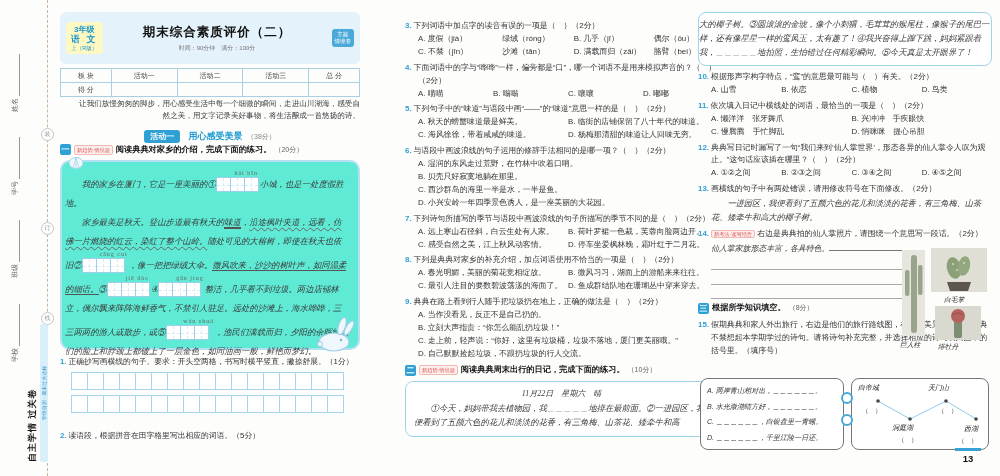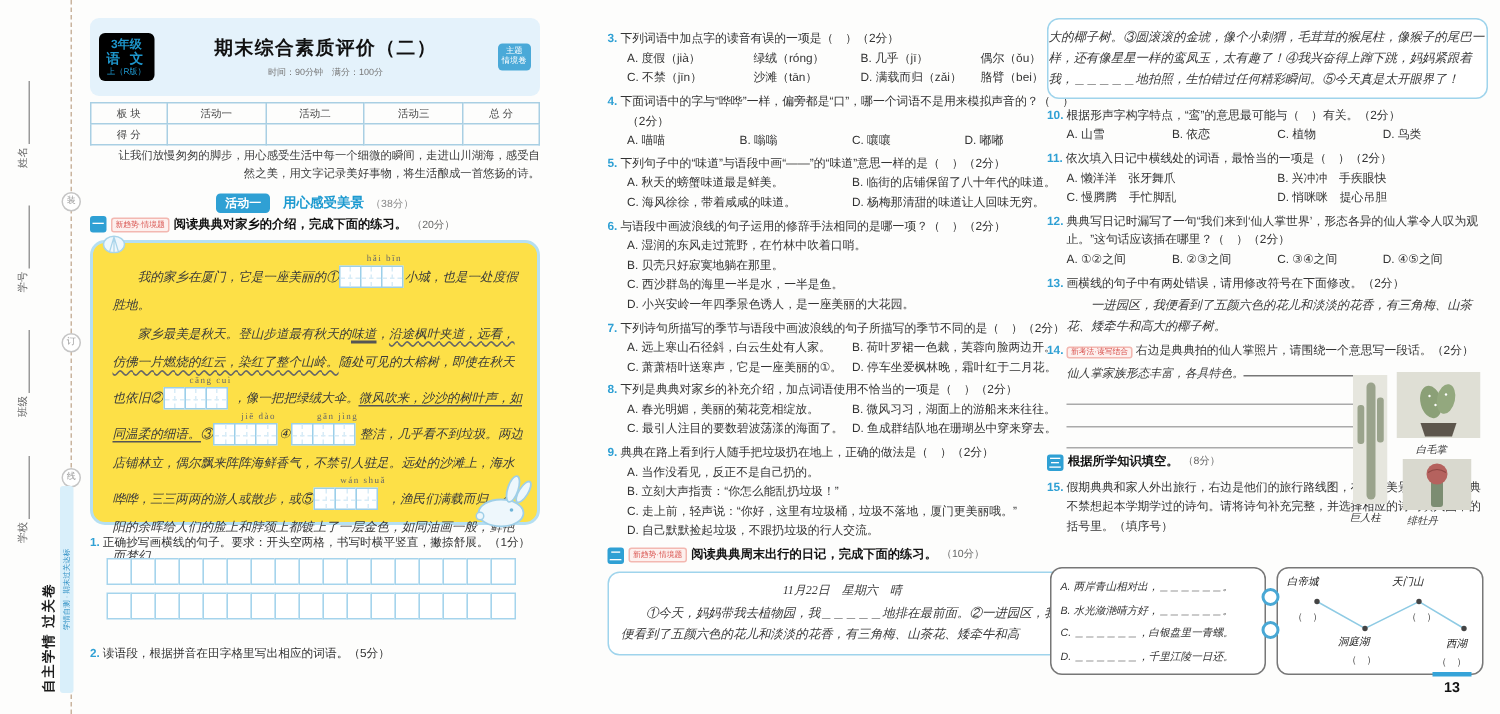--- a/index.html
+++ b/index.html
@@ -12,21 +12,21 @@
   .fl{display:inline-block;width:42px;height:6px;border-bottom:1px solid #9a9a9a;}
   .bindchar{position:absolute;left:41px;width:11px;height:11px;border:1px solid #c5c5c5;border-radius:50%;
             font-size:6px;line-height:11px;text-align:center;color:#999;background:#fff;}
   .selfbadge{position:absolute;left:26px;top:462px;transform:rotate(-90deg);transform-origin:left top;width:138px;}
   .selfbadge b{display:block;font-size:9px;letter-spacing:1px;color:#1a1a1a;}
   .selfbadge i{display:block;font-style:normal;font-size:5px;color:#2f90c4;background:#d9effa;
                border-radius:2px;padding:1px 2px;text-align:center;margin-top:1px;}
   
   .hcard{position:absolute;left:60px;top:12px;width:300px;height:52px;background:#e4f2fb;
          border-radius:6px;display:flex;align-items:center;padding:0 6px;box-sizing:border-box;}
-  .gradebox{background:#000000;border-radius:4px;padding:3px 5px;text-align:center;color:#1e96cc;line-height:1.15;}
+  .gradebox{background:#fef9c3;border-radius:4px;padding:3px 5px;text-align:center;color:#1e96cc;line-height:1.15;}
   .gradebox .g1{font-size:8px;font-weight:bold;}
   .gradebox .g2{font-size:9px;font-weight:bold;letter-spacing:2px;}
   .gradebox .g3{font-size:5.5px;}
   .htwrap{flex:1;text-align:center;}
   .htitle{font-size:12.5px;font-weight:bold;color:#111;letter-spacing:1px;}
   .hmeta{font-size:6px;color:#777;margin-top:3px;}
   .hbadge{background:#4aa9d8;border-radius:3px;color:#fff;font-size:5.5px;line-height:1.3;
           padding:2px 3px;text-align:center;}
   .hbadge span{display:block;}
   
@@ -45,21 +45,21 @@
   .secrow{display:flex;align-items:center;gap:3px;}
   .sq{flex:none;width:11px;height:11px;background:#2fa0d4;color:#fff;font-size:8px;line-height:11px;
       text-align:center;border-radius:2px;font-weight:bold;}
   .tag{flex:none;font-size:5.2px;color:#d9534f;background:#fdf0ee;border:1px solid #f3b8b1;
        border-radius:2px;padding:0 2px;line-height:8px;}
   .sectext{font-size:8.2px;font-weight:bold;color:#111;}
   .secpts{font-size:7px;color:#666;}
   .secrow1{position:absolute;left:60px;top:144px;width:300px;}
   
   .pasbox{position:absolute;left:60px;top:160px;width:300px;height:190px;border:2px solid #b5dff2;
-          border-radius:10px;background:#fde047;box-sizing:border-box;padding:8px 9px 4px 13px;}
+          border-radius:10px;background:#5eead4;box-sizing:border-box;padding:8px 9px 4px 3px;}
   .hand{font-family:"Liberation Serif","DejaVu Serif",serif;font-style:italic;color:#3a3a3a;}
   .pasbox p{margin:0;text-indent:2em;font-size:8.4px;line-height:19px;}
   .pg{display:inline-block;vertical-align:-5px;text-align:center;margin:0 1px;font-style:normal;}
   .pg .py{display:block;font-size:6px;color:#666;line-height:7px;letter-spacing:1px;}
   .cells{display:flex;}
   .cells i{display:block;width:13px;height:13px;border:1px solid #9ccfe9;margin-left:-1px;background:#fff;position:relative;}
   .tzg i::before{content:"";position:absolute;left:0;right:0;top:50%;border-top:1px dashed #d8ecf7;}
   .tzg i::after{content:"";position:absolute;top:0;bottom:0;left:50%;border-left:1px dashed #d8ecf7;}
   .ul{border-bottom:1px solid #555;}
   .dul{border-bottom:2px solid #555;}
@@ -316,21 +316,21 @@
           <span>B. 贝壳只好寂寞地躺在那里。</span>
           <span>C. 西沙群岛的海里一半是水，一半是鱼。</span>
           <span>D. 小兴安岭一年四季景色诱人，是一座美丽的大花园。</span>
       </div>
     </div>
     <div class="q">
       <span class="qn">7.</span><span>下列诗句所描写的季节与语段中画波浪线的句子所描写的季节不同的是（　）（2分）</span>
       <div class="opts o2">
         <span>A. 远上寒山石径斜，白云生处有人家。</span>
           <span>B. 荷叶罗裙一色裁，芙蓉向脸两边开。</span>
-          <span>C. 萧萧梧叶送寒声，它是一座美丽的①。</span>
+          <span>C. 感受自然之美，江上秋风动客情。</span>
           <span>D. 停车坐爱枫林晚，霜叶红于二月花。</span>
       </div>
     </div>
     <div class="q">
       <span class="qn">8.</span><span>下列是典典对家乡的补充介绍，加点词语使用不恰当的一项是（　）（2分）</span>
       <div class="opts o2">
         <span>A. 春光明媚，美丽的菊花竞相绽放。</span>
           <span>B. 微风习习，湖面上的游船来来往往。</span>
           <span>C. 最引人注目的要数碧波荡漾的海面了。</span>
           <span>D. 鱼成群结队地在珊瑚丛中穿来穿去。</span>

